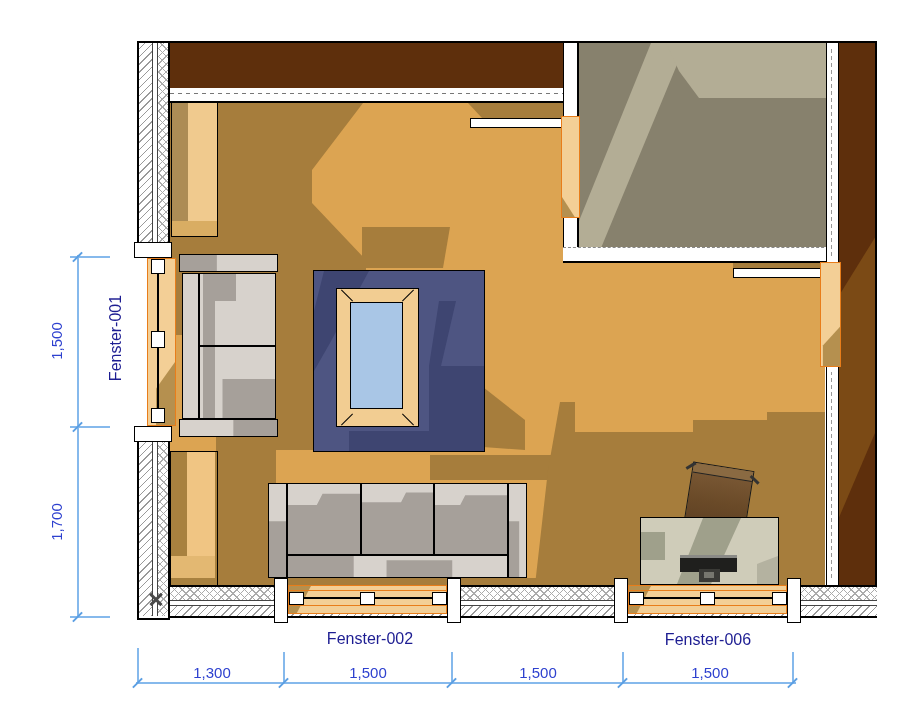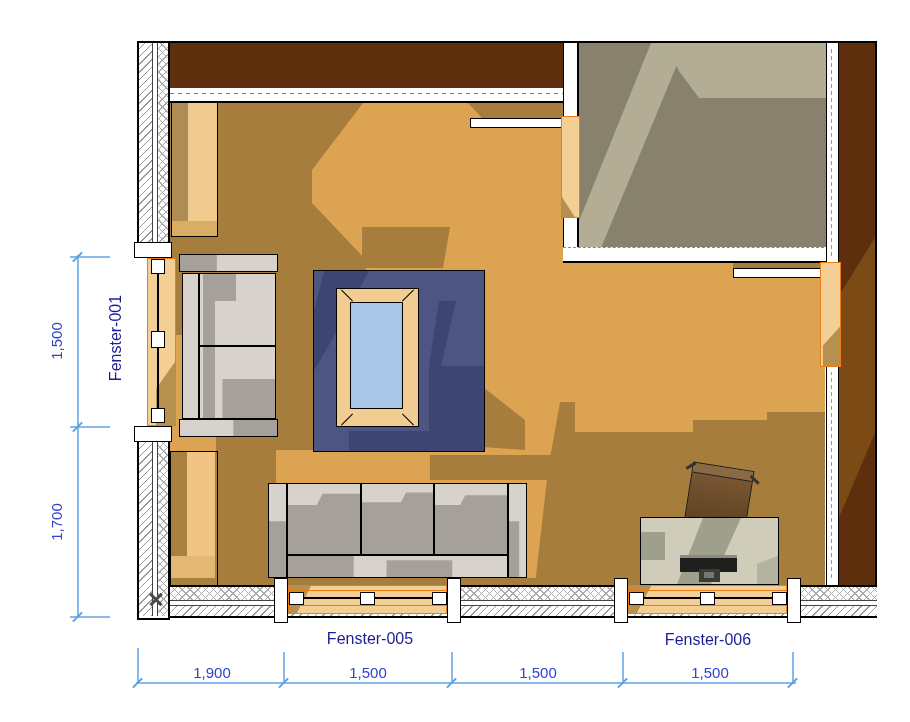--- a/index.html
+++ b/index.html
@@ -264,21 +264,21 @@
     <div class="dimline" style="left:137px;top:648px;width:1.5px;height:36px;"></div>
     <div class="dimline" style="left:283px;top:652px;width:1.5px;height:32px;"></div>
     <div class="dimline" style="left:451px;top:652px;width:1.5px;height:32px;"></div>
     <div class="dimline" style="left:622px;top:652px;width:1.5px;height:32px;"></div>
     <div class="dimline" style="left:792px;top:652px;width:1.5px;height:32px;"></div>
     <div class="tick" style="left:131px;top:682px;"></div>
     <div class="tick" style="left:277px;top:682px;"></div>
     <div class="tick" style="left:445px;top:682px;"></div>
     <div class="tick" style="left:616px;top:682px;"></div>
     <div class="tick" style="left:786px;top:682px;"></div>
-    <div class="dimtext" style="left:212px;top:672px;">1,900</div>
+    <div class="dimtext" style="left:212px;top:672px;">1,300</div>
     <div class="dimtext" style="left:368px;top:672px;">1,500</div>
     <div class="dimtext" style="left:538px;top:672px;">1,500</div>
     <div class="dimtext" style="left:710px;top:672px;">1,500</div>
   </div>
-  <div class="wintext" style="left:370px;top:639px;">Fenster-005</div>
+  <div class="wintext" style="left:370px;top:639px;">Fenster-002</div>
   <div class="wintext" style="left:708px;top:640px;">Fenster-006</div>
 
 </div>
 
 </body></html>

